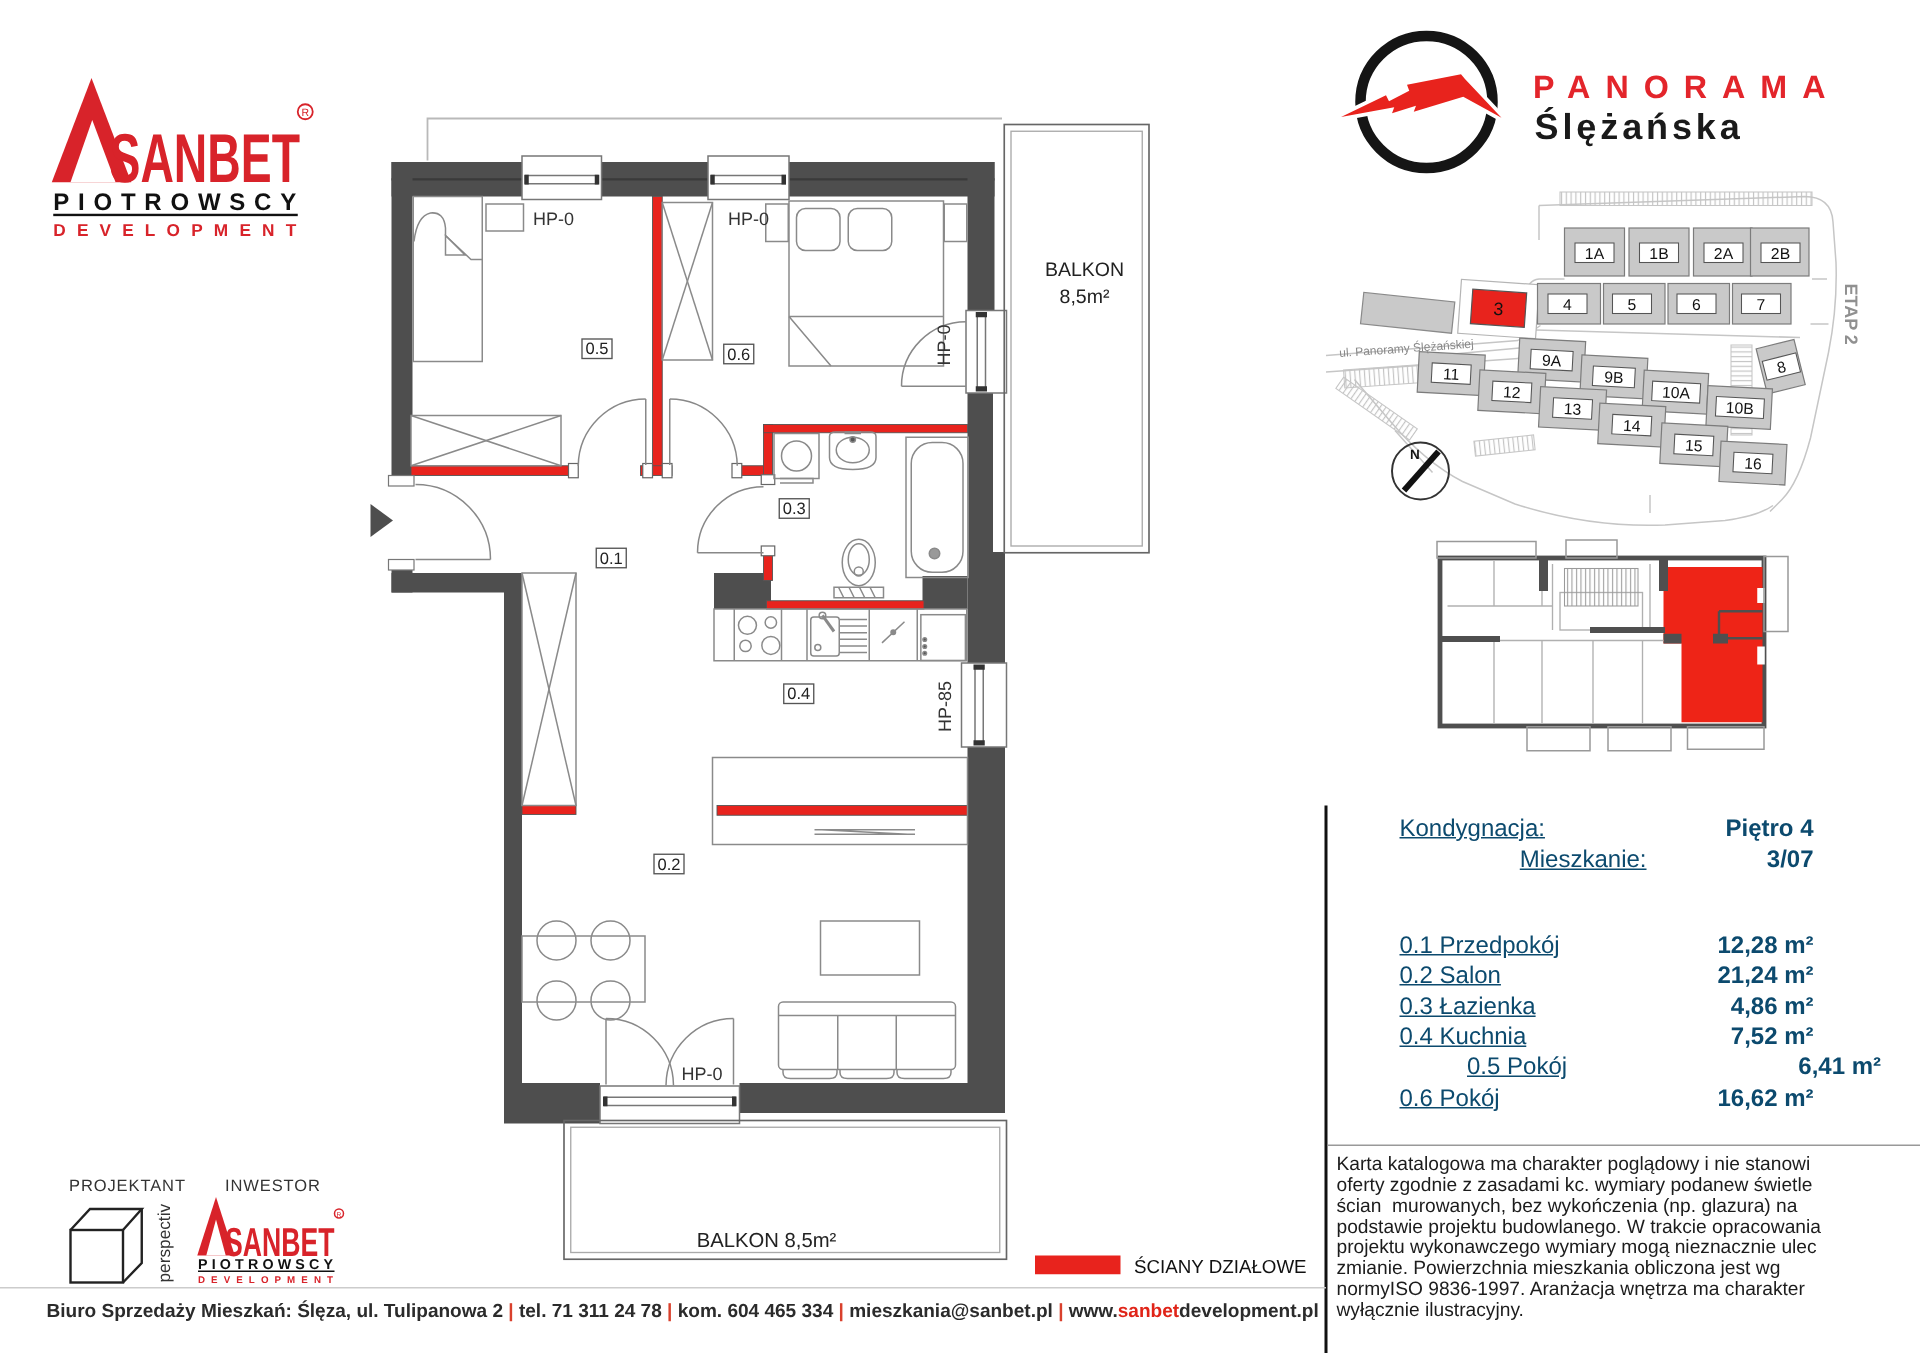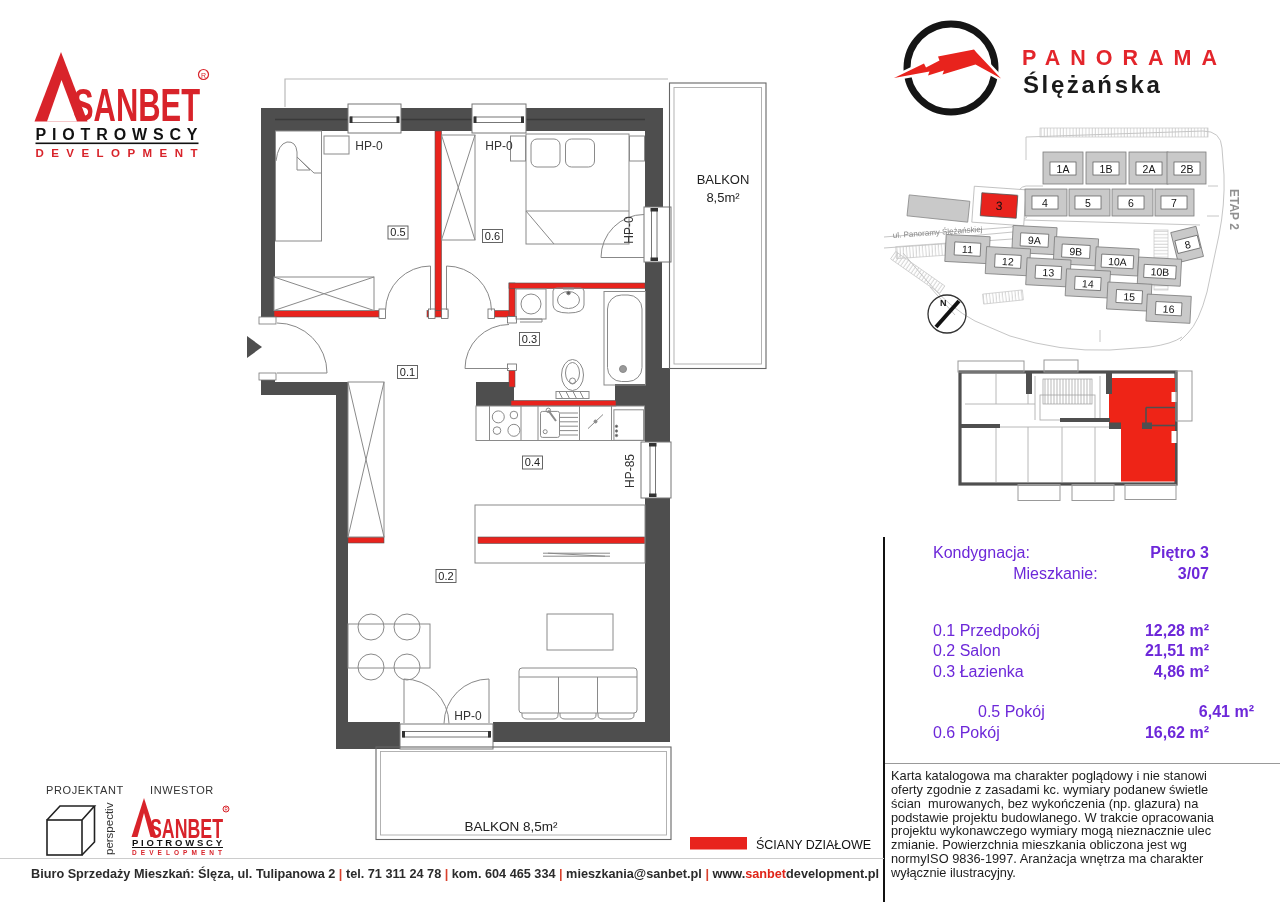--- a/index.html
+++ b/index.html
@@ -1,19 +1,19 @@
 <!DOCTYPE html>
 <html><head>
 <meta charset="utf-8">
 <style>
 html,body{margin:0;padding:0;width:1280px;height:902px;background:#fff;overflow:hidden;
 font-family:"Liberation Sans",sans-serif;}
 #page{position:relative;width:1280px;height:902px;background:#fff;}
 .abs{position:absolute;}
-.row{position:absolute;left:933px;width:276px;font-size:16px;color:#6d28d9;}
+.row{position:absolute;left:933px;width:276px;font-size:16px;color:#0c4a6e;text-decoration:underline;}
 .row b{float:right;}
 </style>
 </head>
 <body>
 <div id="page">
 <svg class="abs" style="left:0;top:0" width="1280" height="902" viewBox="0 0 1280 902" shape-rendering="geometricPrecision">
 <g stroke-linecap="butt" fill="none">
 
 <path d="M285,107 V79 H668" stroke="#b9b9b9" stroke-width="1.2"></path>
 
@@ -580,31 +580,32 @@
 <rect x="1176" y="371" width="16" height="50"></rect>
 <rect x="1018" y="484.5" width="42" height="16"></rect>
 <rect x="1072" y="484.5" width="42" height="16"></rect>
 <rect x="1125" y="484.5" width="51" height="15"></rect>
 </g>
 </g>
 
 </g>
 </svg>
 
-<div class="row" style="top:544px;">Kondygnacja:<b>Piętro 3</b></div>
+<div class="row" style="top:544px;">Kondygnacja:<b>Piętro 4</b></div>
 
 <div class="row" style="top:565px;text-align:center;">Mieszkanie:<b>3/07</b></div>
 
 
 <div class="row" style="top:622px;">0.1 Przedpokój<b>12,28 m²</b></div>
 
-<div class="row" style="top:642.3px;">0.2 Salon<b>21,51 m²</b></div>
+<div class="row" style="top:642.3px;">0.2 Salon<b>21,24 m²</b></div>
 
 <div class="row" style="top:662.6px;">0.3 Łazienka<b>4,86 m²</b></div>
 
+<div class="row" style="top:682.9px;">0.4 Kuchnia<b>7,52 m²</b></div>
 
 <div class="row" style="top:703.2px;margin-left:45px;">0.5 Pokój<b>6,41 m²</b></div>
 
 <div class="row" style="top:723.5px;">0.6 Pokój<b>16,62 m²</b></div>
 
 <div class="abs" style="left:891px;top:768.6px;width:385px;font-size:12.8px;line-height:13.97px;color:#1c1c1c;">Karta katalogowa ma charakter poglądowy i nie stanowi<br>oferty zgodnie z zasadami kc. wymiary podanew świetle<br>ścian&nbsp; murowanych, bez wykończenia (np. glazura) na<br>podstawie projektu budowlanego. W trakcie opracowania<br>projektu wykonawczego wymiary mogą nieznacznie ulec<br>zmianie. Powierzchnia mieszkania obliczona jest wg<br>normyISO 9836-1997. Aranżacja wnętrza ma charakter<br>wyłącznie ilustracyjny.</div>
 
 <div class="abs" style="left:883px;top:537px;width:2px;height:365px;background:#111;"></div>
 
 <div class="abs" style="left:885px;top:763px;width:395px;height:1px;background:#999;"></div>

